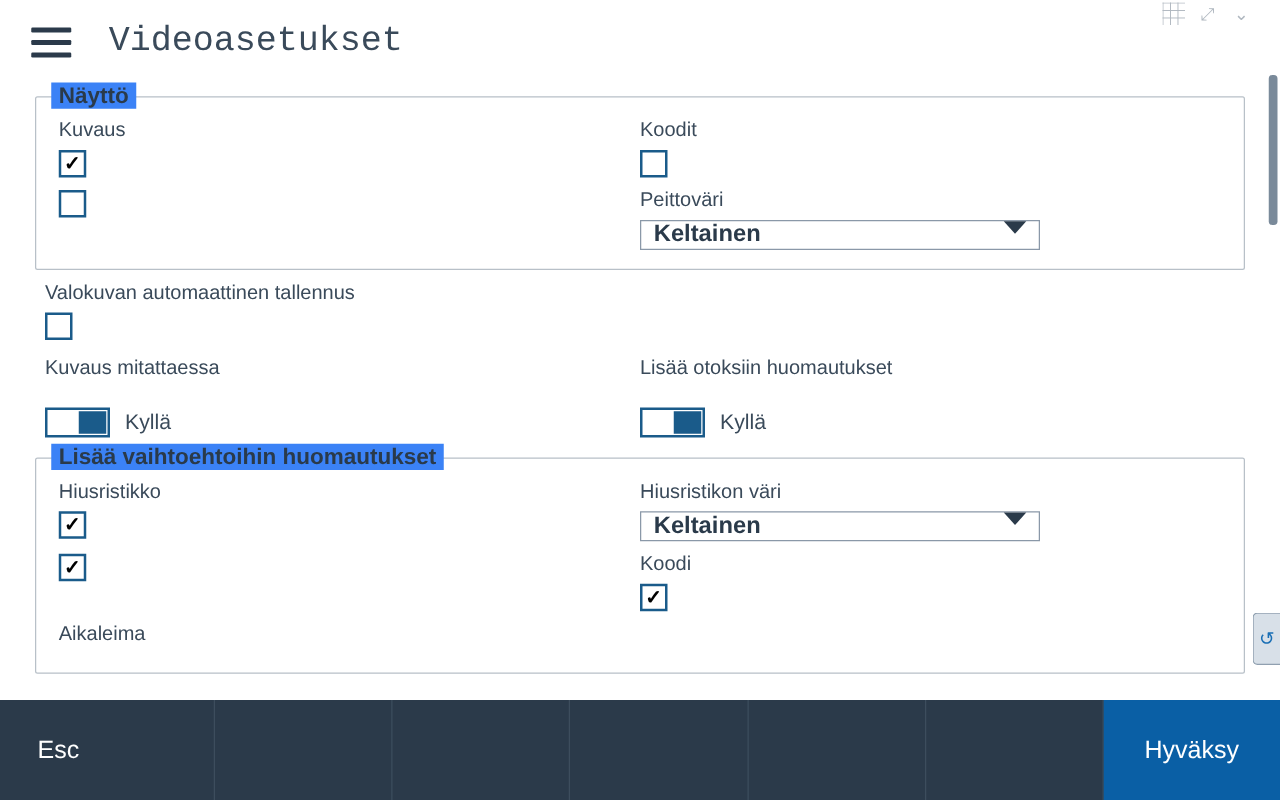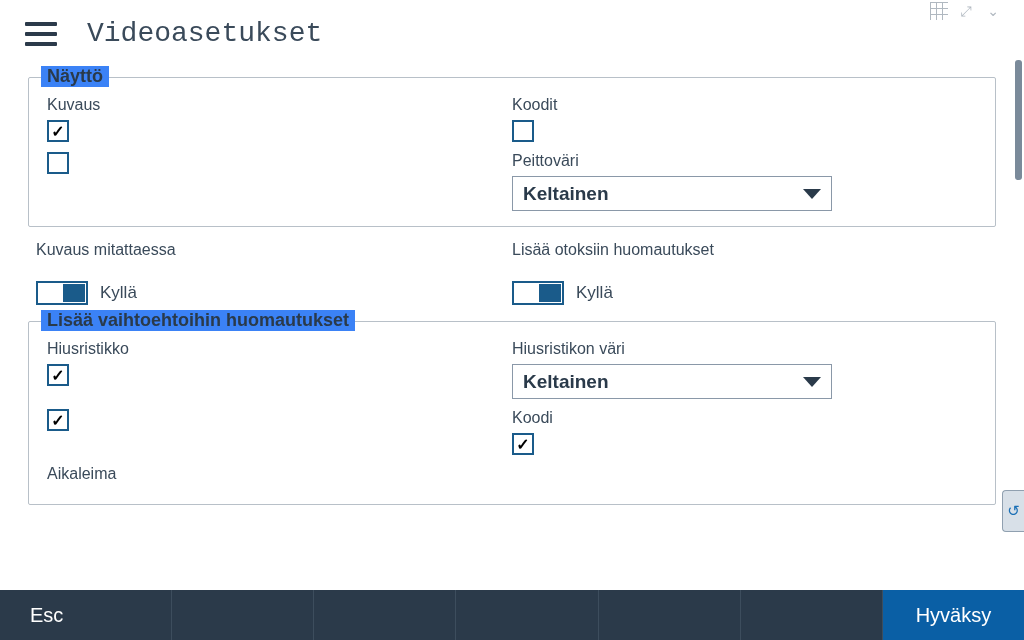--- a/index.html
+++ b/index.html
@@ -20,40 +20,40 @@
 .fieldset { border: 1px solid #b8c0c8; border-radius: 2px; padding: 12px 18px 15px 18px; margin-top: 18px; position: relative; }
 .legend { position: absolute; top: -12px; left: 12px; background: #3b82f6; padding: 0 6px; font-size: 18px; font-weight: 600; color: #2a3a4a; }
 
 .row { display: flex; margin-top: 6px; }
 .col { flex: 1; }
 .field-label { font-size: 16px; color: #3a4a5a; margin-bottom: 6px; }
 
 .checkbox { width: 22px; height: 22px; border: 2px solid #1a5b8a; background: #fff; display: flex; align-items: center; justify-content: center; cursor: pointer; font-size: 16px; color: #000; }
 .checkbox.checked::after { content: "✓"; font-weight: bold; }
 
-.select { border: 1px solid #8a98a8; height: 35px; width: 320px; display: flex; align-items: center; justify-content: space-between; padding: 0 10px; cursor: pointer; }
+.select { border: 1px solid #8a98a8; height: 24px; width: 320px; display: flex; justify-content: space-between; padding: 0 10px; cursor: pointer; }
 .select .value { font-size: 19px; font-weight: 600; color: #2a3a4a; }
 .select .caret { border-left: 9px solid transparent; border-right: 9px solid transparent; border-top: 10px solid #2a3a4a; }
 
 .standalone { padding: 10px 8px 0 8px; }
 .standalone .field-label { margin-bottom: 6px; }
 
 .toggle-row { display: flex; align-items: center; gap: 12px; margin-top: 22px;}
 .toggle { width: 52px; height: 24px; border: 2px solid #1a5b8a; background: #fff; position: relative; cursor: pointer; }
 .toggle .knob { position: absolute; top: 1px; width: 22px; height: 18px; background: #1a5b8a; }
 .toggle.on .knob { right: 1px; }
 .toggle-label { font-size: 17px; color: #3a4a5a; }
 
 .two-col-standalone { display: flex; padding: 14px 8px 0 8px; }
 .two-col-standalone .col { flex:1; }
 
 .fieldset .row + .row { margin-top: 10px; }
 .mt12{margin-top:12px;}
 
-.footer { position: absolute; bottom: 0; left: 0; right: 0; height: 50px; background: #2b3a4a; display: flex; }
+.footer { position: absolute; bottom: 0; left: 0; right: 0; height: 80px; background: #2b3a4a; display: flex; }
 .footer-cell { flex: 1; border-right: 1px solid #3d4d5d; display: flex; align-items: center; justify-content: center; color: #fff; font-size: 20px; cursor: pointer; }
 .footer-cell:first-child { justify-content: flex-start; padding-left: 30px; }
 .footer-cell.accept { background: #0a5fa5; border-right: none; }
 
 .scrollbar-ind { position: absolute; right: 2px; top: 60px; width: 7px; height: 120px; background: #7a8a9a; border-radius: 3px; }
 
 .side-tab { position: absolute; right: 0; top: 490px; width: 22px; height: 42px; background: #d8e0e8; border: 1px solid #90a0b0; border-right: none; border-radius: 4px 0 0 4px; display:flex; align-items:center; justify-content:center; color:#1a6fb5; font-size:15px;}
 </style>
 </head>
 <body>
@@ -96,20 +96,24 @@
       <div class="col">
         <div class="field-label">Peittoväri</div>
         <div class="select">
           <span class="value">Keltainen</span>
           <span class="caret"></span>
         </div>
       </div>
     </div>
   </div>
 
+  <div class="standalone">
+    <div class="field-label">Valokuvan automaattinen tallennus</div>
+    <div class="checkbox"></div>
+  </div>
 
   <div class="two-col-standalone">
     <div class="col">
       <div class="field-label">Kuvaus mitattaessa</div>
       <div class="toggle-row">
         <div class="toggle on">
             <div class="knob"></div>
           </div>
         <span class="toggle-label">Kyllä</span>
       </div>

